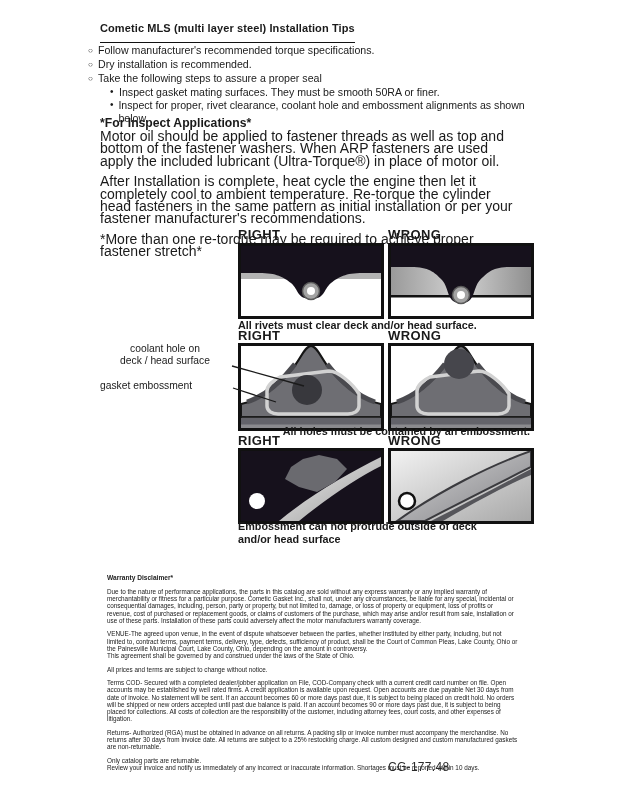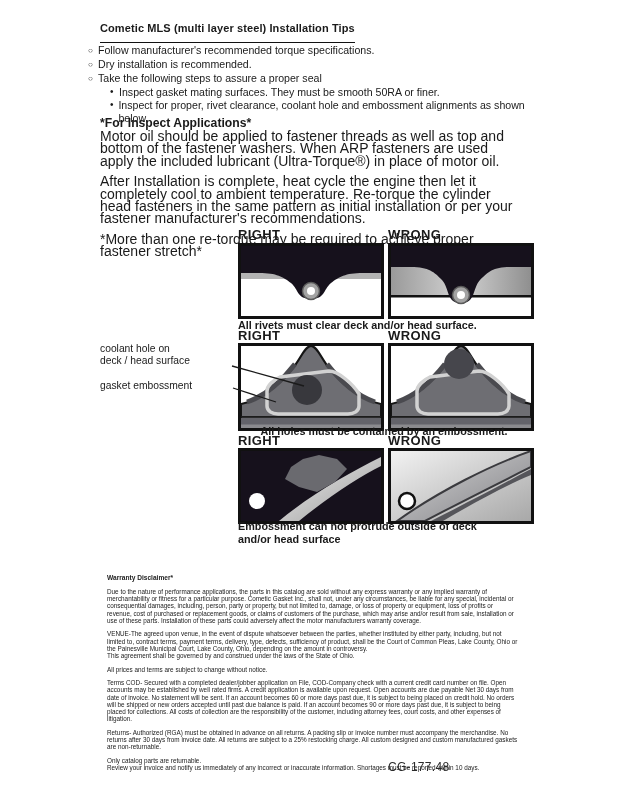--- a/index.html
+++ b/index.html
@@ -19,21 +19,21 @@
   .diesel-head { position:absolute; left:100px; top:116px; font-size:12.2px; font-weight:bold; }
   .diesel-body { position:absolute; left:100px; top:130px; width:420px; font-size:14px; line-height:12.4px; }
   .diesel-body p { margin-bottom:8px; white-space:pre-line; }
 
   .fig-label { position:absolute; font-size:13px; font-weight:bold; letter-spacing:.4px; width:140px; }
   .fig-box { position:absolute; width:146px; height:76px; border:3px solid #111; background:#fff; }
   .fig-box svg { display:block; width:100%; height:100%; }
   .fig-box.tall { height:88px; }
   .caption { position:absolute; font-size:10.8px; font-weight:bold; line-height:12.5px; }
 
-  .callouts { position:absolute; left:100px; top:343px; width:130px; text-align:left;
+  .callouts { position:absolute; left:100px; top:343px; width:130px; text-align:center;
               font-size:10.3px; line-height:12px; }
   .callout2 { position:absolute; left:100px; top:380px; width:130px; text-align:left; font-size:10.3px; }
   .leader-overlay { position:absolute; left:100px; top:327px; width:430px; height:110px; pointer-events:none; }
 
   .disclaimer { position:absolute; left:107px; top:574px; width:412px; font-size:6.35px; line-height:7.15px; color:#222; }
   .disclaimer .dhead { font-weight:bold; font-size:6.6px; margin-bottom:7px; }
   .disclaimer p { margin-bottom:6.5px; white-space:pre-line; }
 
   .footer-code { position:absolute; left:388px; top:760px; font-size:12px; color:#2a2a2a; letter-spacing:.3px; }
 </style>
@@ -137,21 +137,21 @@
       <rect x="0" y="72" width="140" height="10" fill="#63636a"></rect>
       <rect x="0" y="78.5" width="140" height="3.5" fill="#8a8a8e"></rect>
     </svg>
   </div>
 
   <svg class="leader-overlay" viewBox="0 0 430 110">
     <line x1="132" y1="39" x2="204" y2="59" stroke="#1a1a1a" stroke-width="1.3"></line>
     <line x1="133" y1="61" x2="176" y2="75" stroke="#1a1a1a" stroke-width="1.3"></line>
   </svg>
 
-  <div class="caption" style="left:238px; top:425px; width:292px; text-align:center;">All holes must be contained by an embossment.</div>
+  <div class="caption" style="left:238px; top:425px; width:292px; text-align:right;">All holes must be contained by an embossment.</div>
 
   <div class="fig-label" style="left:238px; top:433px;">RIGHT</div>
   <div class="fig-label" style="left:388px; top:433px;">WRONG</div>
 
   <div class="fig-box" style="left:238px; top:448px;">
     <svg viewBox="0 0 140 70">
       <defs>
         <linearGradient id="g3a" x1="0" y1="0" x2="1" y2="1">
           <stop offset="0" stop-color="#efefef"></stop>
             <stop offset="1" stop-color="#9a9a9a"></stop>

